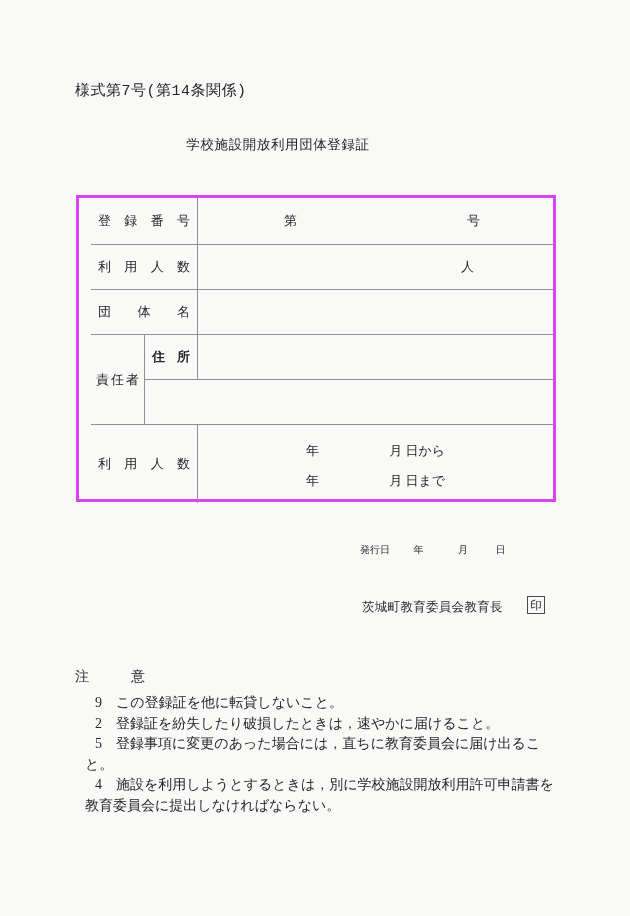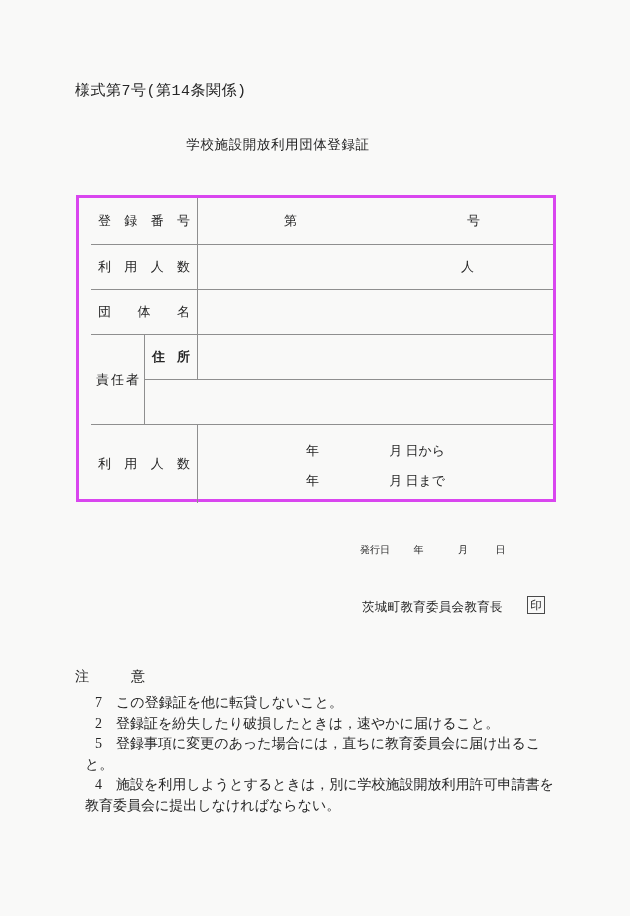--- a/index.html
+++ b/index.html
@@ -169,17 +169,17 @@
   <span class="issue-year">年</span>
   <span class="issue-month">月</span>
   <span class="issue-day">日</span>
 </div>
 
 <div class="issuer-line">茨城町教育委員会教育長</div>
 <div class="seal-box">印</div>
 
 <div class="notes">
   <div class="notes-heading">注　　　意</div>
-  <div class="note-item">7　この登録証を他に転貸しないこと。</div>
+  <div class="note-item">9　この登録証を他に転貸しないこと。</div>
   <div class="note-item">2　登録証を紛失したり破損したときは，速やかに届けること。</div>
   <div class="note-item">5　登録事項に変更のあった場合には，直ちに教育委員会に届け出ること。</div>
   <div class="note-item">4　施設を利用しようとするときは，別に学校施設開放利用許可申請書を教育委員会に提出しなければならない。</div>
 </div>
 
 </body></html>

